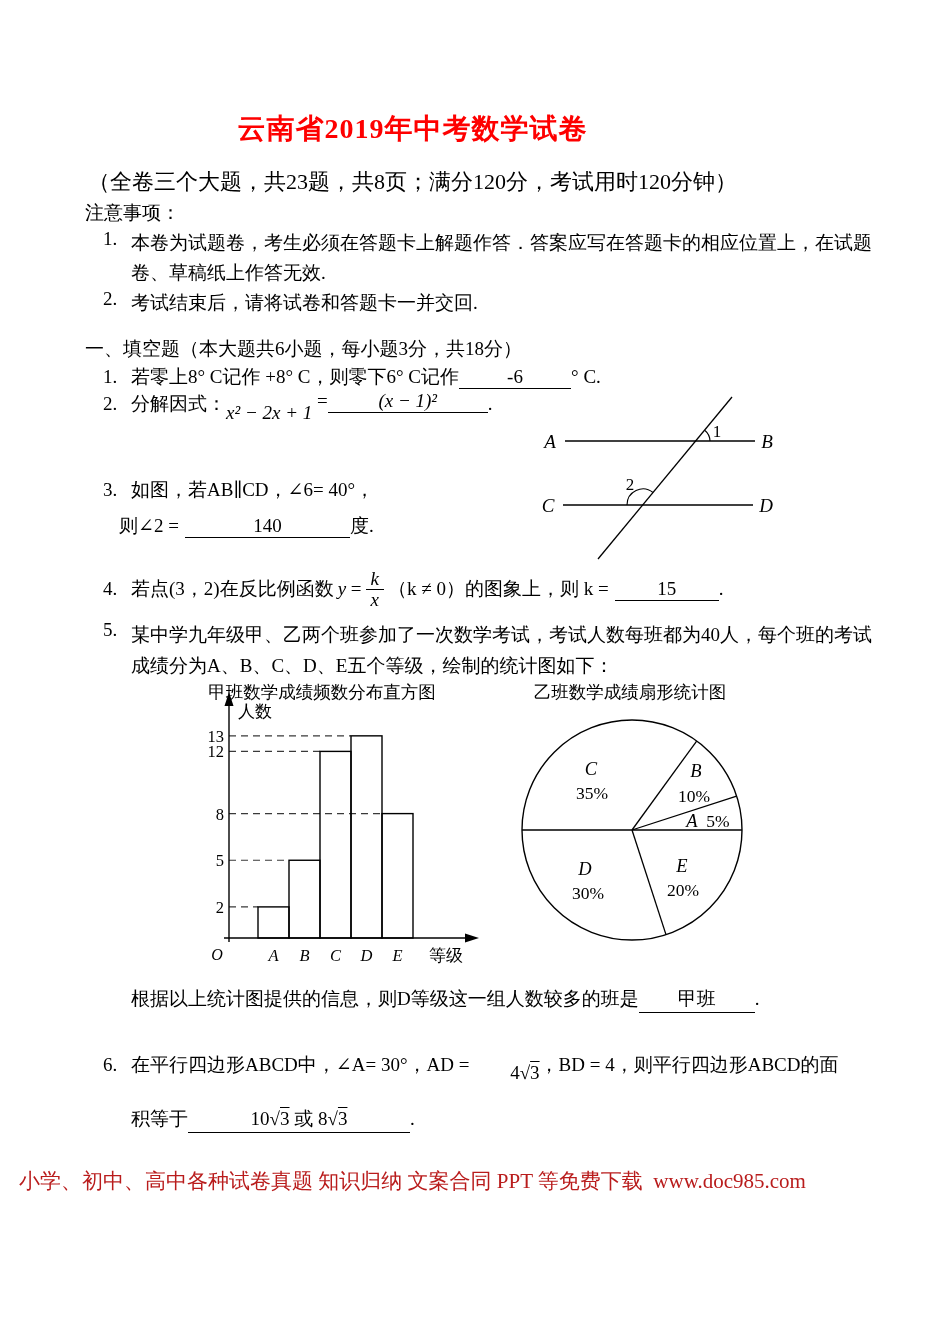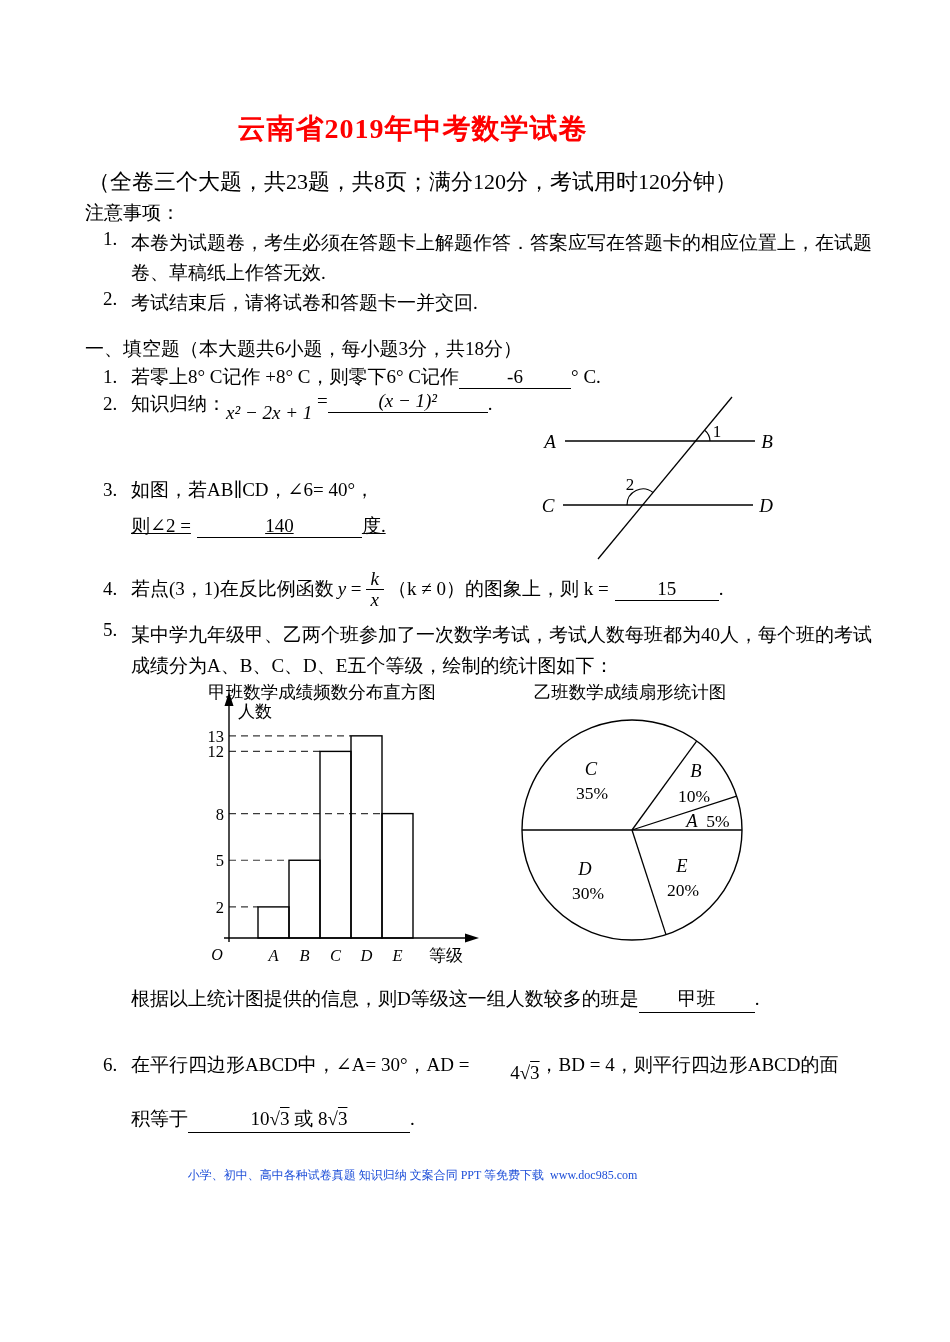--- a/index.html
+++ b/index.html
@@ -23,21 +23,21 @@
   .b5{min-width:116px;}
   .b6{min-width:222px;}
   .math{font-style:italic;}
   .expr{position:relative;top:9px;font-style:italic;}
   .eqraise{position:relative;top:-3px;}
   .frac{display:inline-flex;flex-direction:column;align-items:center;font-style:italic;line-height:1.05;vertical-align:middle;margin:0 4px;}
   .frac .den{border-top:1.3px solid #000;padding:0 5px;}
   .rad{text-decoration:overline;}
   .lower{position:relative;top:8px;margin-left:36px;}
   .note-text{width:742px;line-height:30px;white-space:normal;}
-  .footer{font-size:12px;color:#1d4ed8;white-space:pre;}
+  .footer{font-size:21px;color:#b91c1c;white-space:pre;}
   svg text{font-family:"Liberation Serif","DejaVu Serif",serif;fill:#000;}
 </style>
 </head>
 <body>
 
 <div class="abs center page-title" style="top:110px;">云南省2019年中考数学试卷</div>
 
 <div class="abs center subtitle" style="top:167px;">（全卷三个大题，共23题，共8页；满分120分，考试用时120分钟）</div>
 
 <div class="abs" style="left:85px;top:200px;">注意事项：</div>
@@ -56,33 +56,33 @@
 
 <div class="abs row" style="left:103px;top:364px;">
   <span class="qnum">1.</span>
   <span>若零上8° C记作 +8° C，则零下6° C记作</span>
   <span class="blank b1"><span>-6</span></span>
   <span>° C.</span>
 </div>
 
 <div class="abs row" style="left:103px;top:391px;">
   <span class="qnum">2.</span>
-  <span>知识归纳：</span>
+  <span>分解因式：</span>
   <span class="expr">x² − 2x + 1</span>
   <span class="eqraise">&nbsp;<span>=</span></span>
   <span class="blank b2 eqraise"><span class="math">(x − 1)²</span></span>
   <span>.</span>
 </div>
 
 <div class="abs" style="left:103px;top:477px;">
   <div class="row">
     <span class="qnum">3.</span>
     <span>如图，若AB∥CD，∠6= 40°，</span>
   </div>
-  <div class="row" style="margin-top:10px;margin-left:28px;text-decoration:underline;">
+  <div class="row" style="margin-top:10px;margin-left:16px;">
     <span>则∠2 =</span>
     <span class="blank b3" style="margin-left:6px;"><span>140</span></span>
     <span>度.</span>
   </div>
 </div>
 
 <svg class="abs" style="left:520px;top:388px;" width="420" height="180" viewBox="0 0 420 180">
   <text x="30" y="60" font-size="19" font-style="italic" text-anchor="middle">A</text>
   <line x1="45" y1="53" x2="235" y2="53" stroke="#000" stroke-width="1.5"></line>
   <text x="247" y="60" font-size="19" font-style="italic" text-anchor="middle">B</text>
@@ -91,21 +91,21 @@
   <text x="246" y="124" font-size="19" font-style="italic" text-anchor="middle">D</text>
   <line x1="78" y1="171" x2="212" y2="9" stroke="#000" stroke-width="1.3"></line>
   <path d="M 185 42.5 A 14 14 0 0 1 190 53" fill="none" stroke="#000" stroke-width="1.1"></path>
   <text x="197" y="49" font-size="17" text-anchor="middle">1</text>
   <path d="M 107 117 A 16 16 0 0 1 133 104.5" fill="none" stroke="#000" stroke-width="1.1"></path>
   <text x="110" y="102" font-size="17" text-anchor="middle">2</text>
 </svg>
 
 <div class="abs vrow" style="left:103px;top:560px;height:58px;">
   <span class="qnum">4.</span>
-  <span>若点(3，1)在反比例函数</span>
+  <span>若点(3，2)在反比例函数</span>
   <span class="math" style="margin-left:4px;">y</span>
   <span>&nbsp;<span>=</span></span>
   <span class="frac">
     <span class="num">k</span>
     <span class="den">x</span>
   </span>
   <span>（k ≠ 0）的图象上，则 k =</span>
   <span class="blank b4" style="margin-left:6px;"><span>15</span></span>
   <span>.</span>
 </div>

